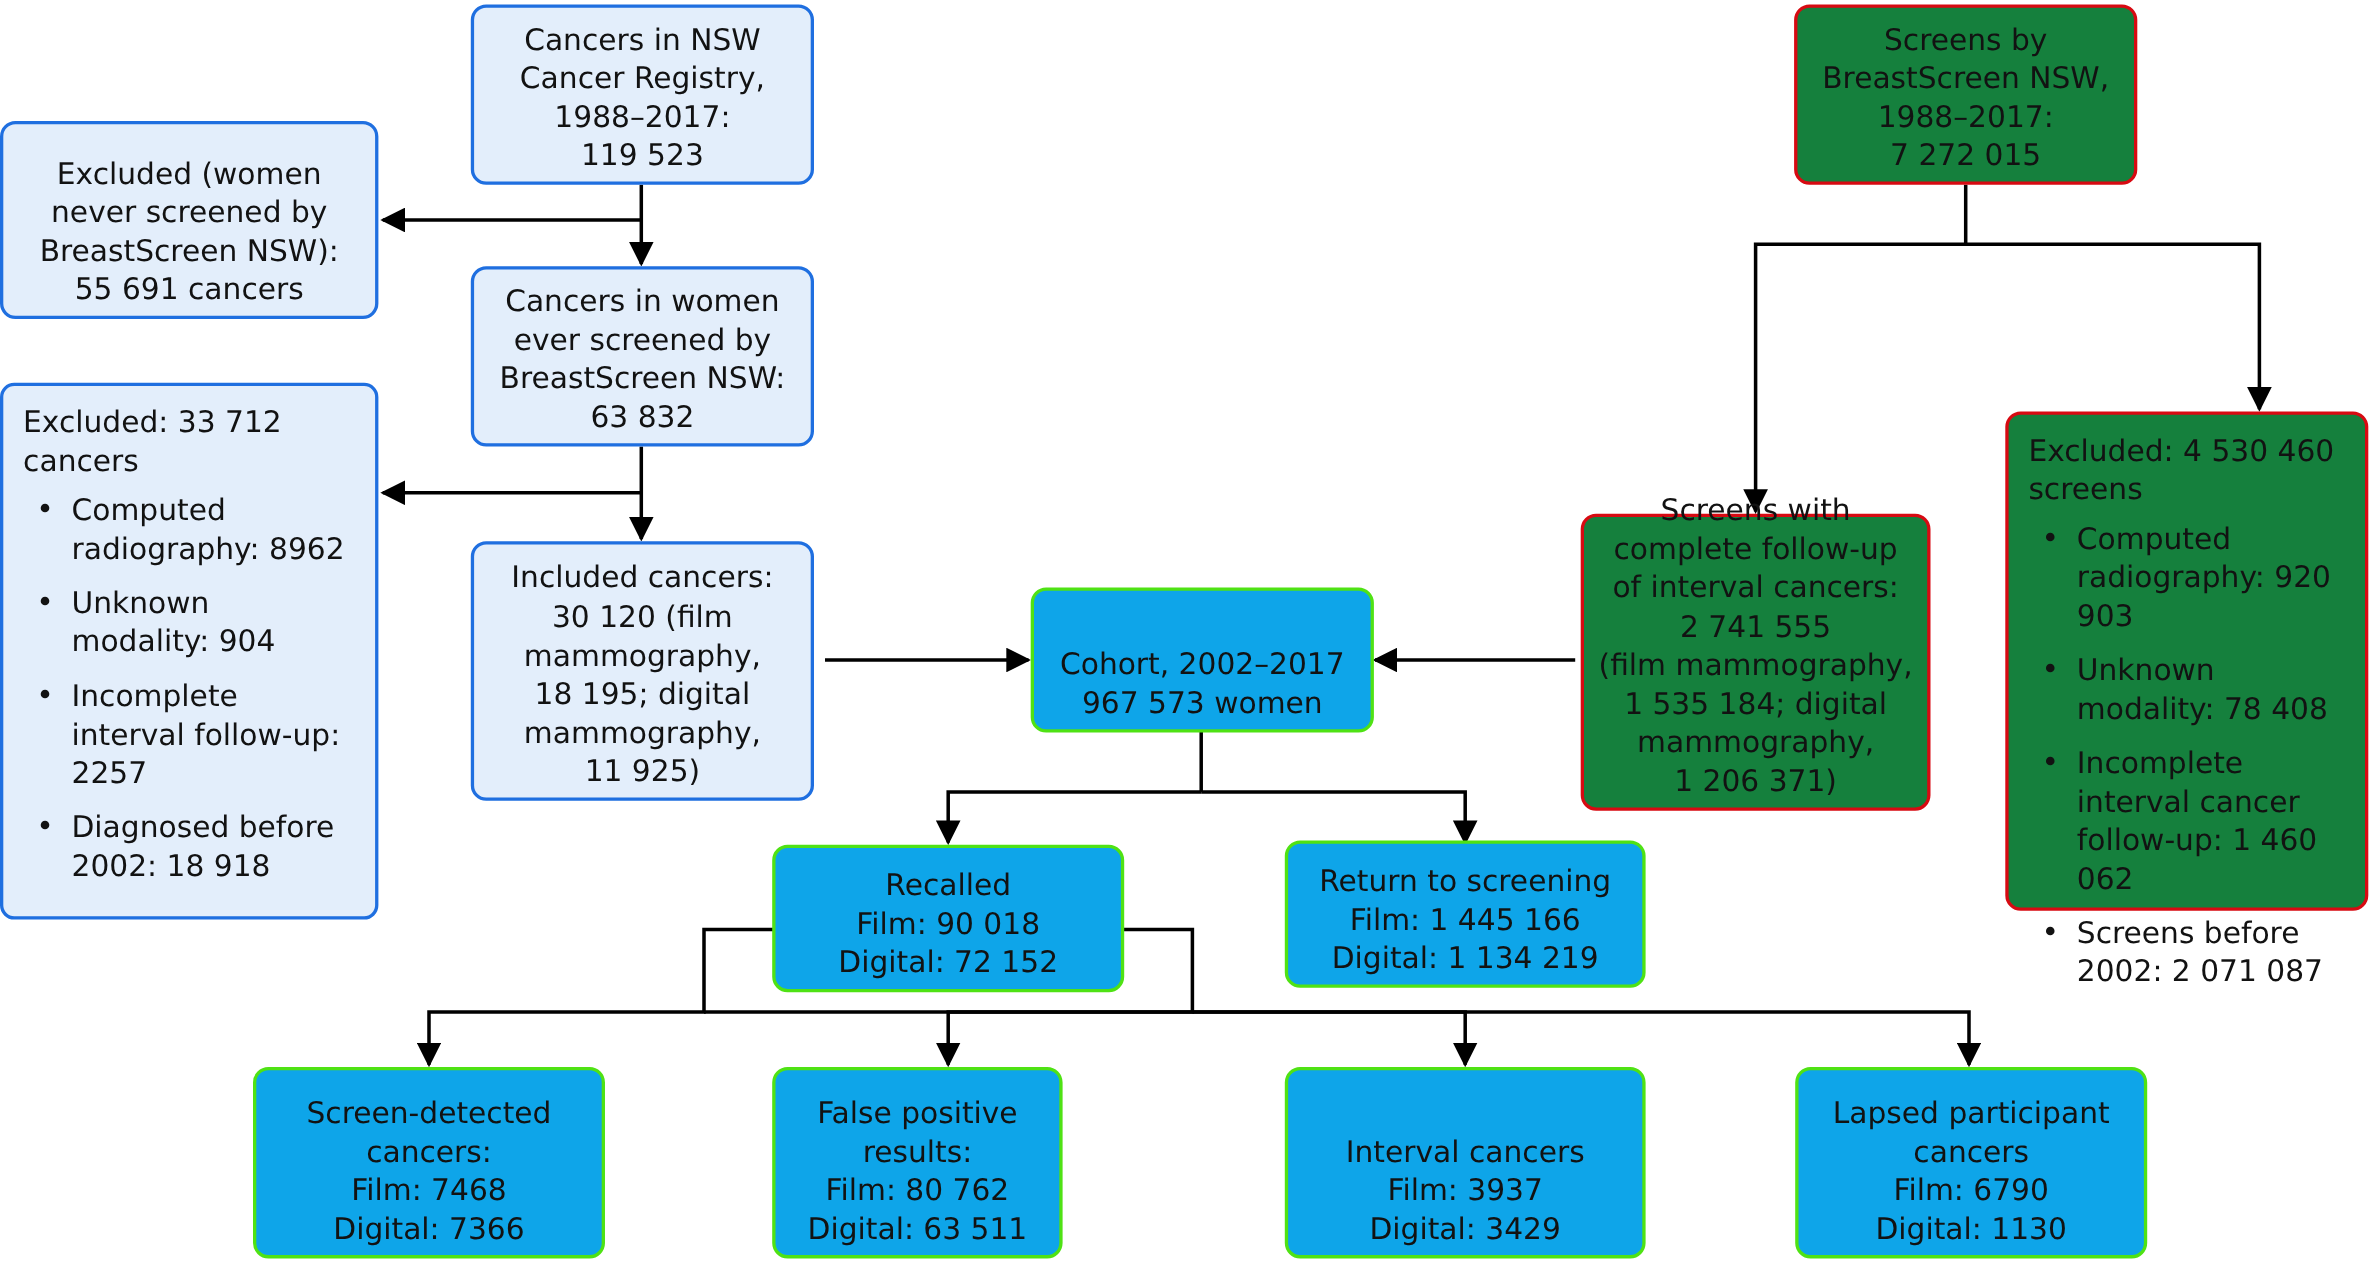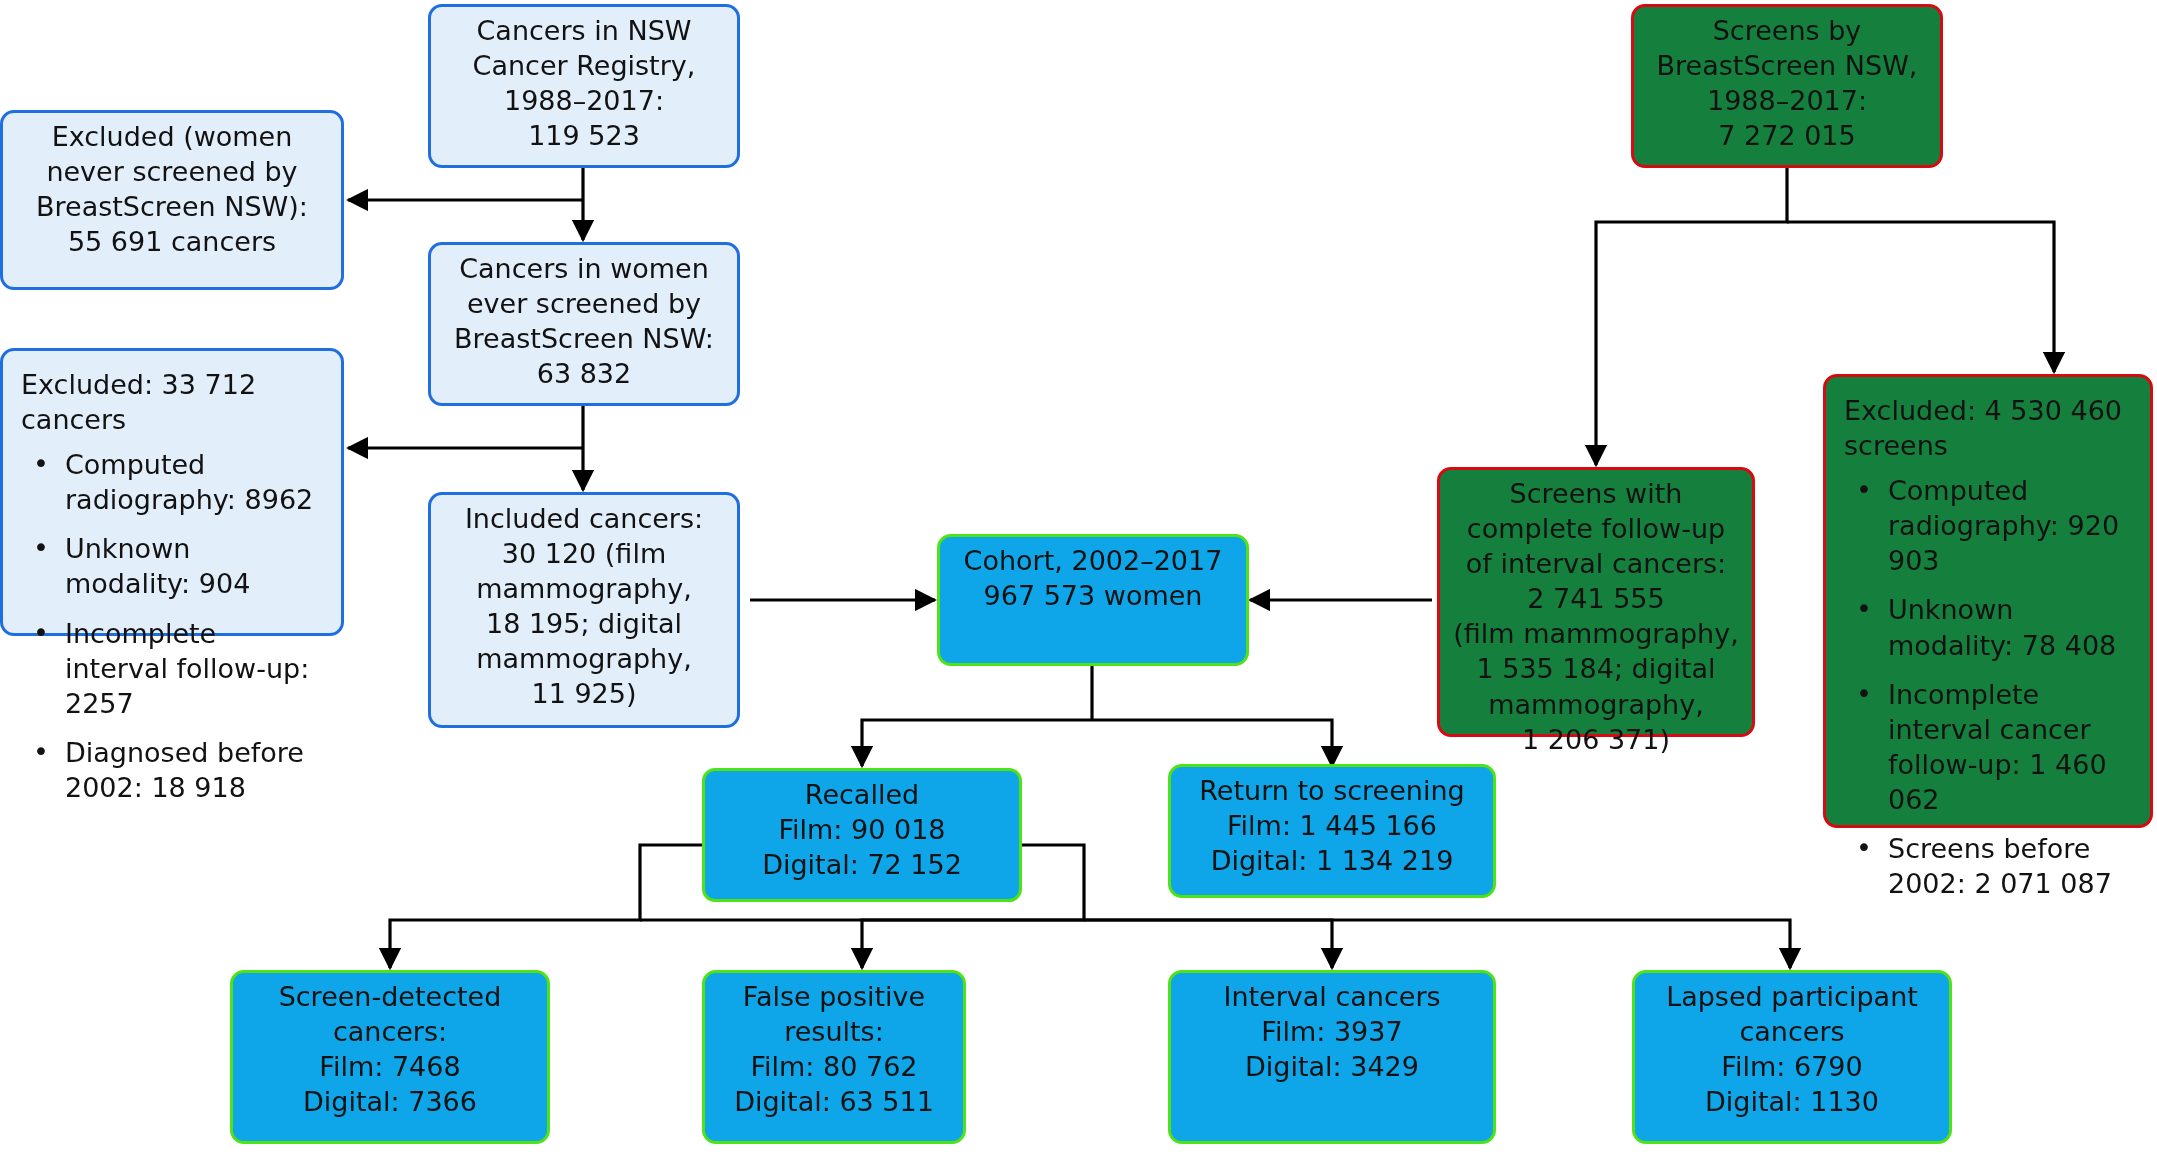--- a/index.html
+++ b/index.html
@@ -23,21 +23,21 @@
     height: 1158px;
     pointer-events: none;
   }
   .node {
     position: absolute;
     box-sizing: border-box;
     border-radius: 14px;
     border-width: 3px;
     border-style: solid;
     display: flex;
-    align-items: flex-start;
+    align-items: flex-end;
     justify-content: center;
     text-align: center;
     color: #121212;
     font-size: 27px;
     line-height: 1.30;
     padding: 6px 10px;
     white-space: pre-line;
     z-index: 2;
   }
   .node.blue   { background: #e3eefb; border-color: #1f6fe0; }
@@ -131,21 +131,21 @@
 55 691 cancers</span>
   </div>
 
   <div class="node blue" style="left:428px; top:242px; width:312px; height:164px;">
     <span>Cancers in women
 ever screened by
 BreastScreen NSW:
 63 832</span>
   </div>
 
-  <div class="node blue listbox" style="left:0px; top:348px; width:344px; height:288px;">
+  <div class="node blue listbox" style="left:0px; top:348px; width:344px; height:488px;border-radius:13px;">
     <div class="list-head">Excluded: 33 712
 cancers</div>
     <ul class="bullets">
       <li>Computed radiography: 8962</li>
       <li>Unknown modality: 904</li>
       <li>Incomplete interval follow-up: 2257</li>
       <li>Diagnosed before 2002: 18 918</li>
     </ul>
   </div>
 
@@ -185,21 +185,21 @@
       <li>Incomplete interval cancer follow-up: 1 460 062</li>
       <li>Screens before 2002: 2 071 087</li>
     </ul>
   </div>
 
   <div class="node green" style="left:937px; top:534px; width:312px; height:132px;">
     <span>Cohort, 2002–2017
 967 573 women</span>
   </div>
 
-  <div class="node green" style="left:702px; top:768px; width:320px; height:134px;border-radius:13px;">
+  <div class="node green" style="left:702px; top:768px; width:320px; height:134px;">
     <span>Recalled
 Film: 90 018
 Digital: 72 152</span>
   </div>
 
   <div class="node green" style="left:1168px; top:764px; width:328px; height:134px;">
     <span>Return to screening
 Film: 1 445 166
 Digital: 1 134 219</span>
   </div>

